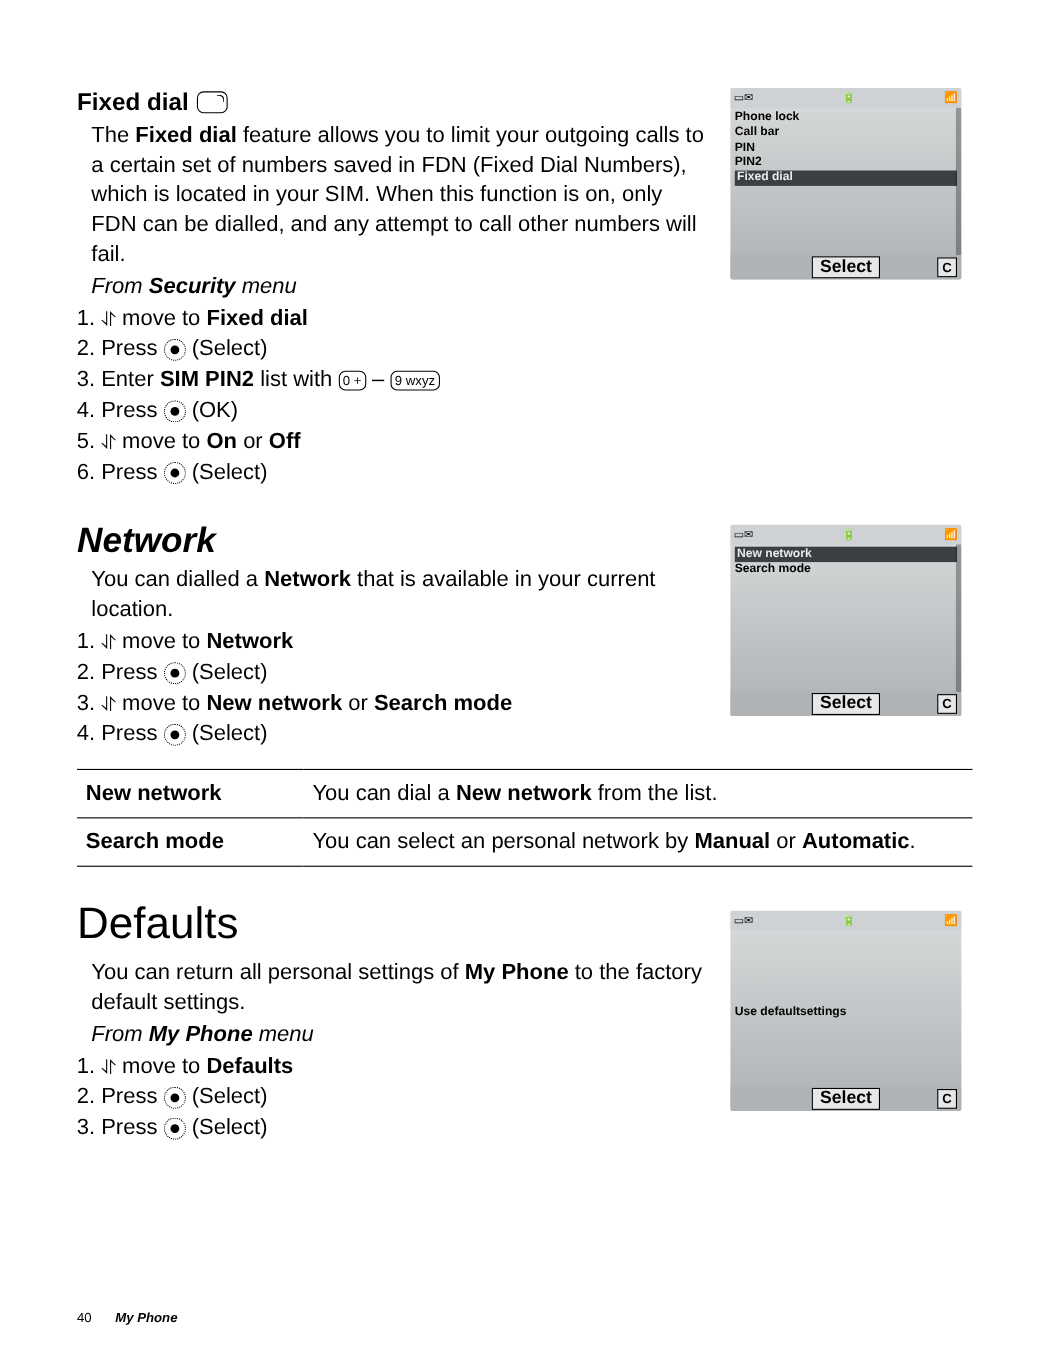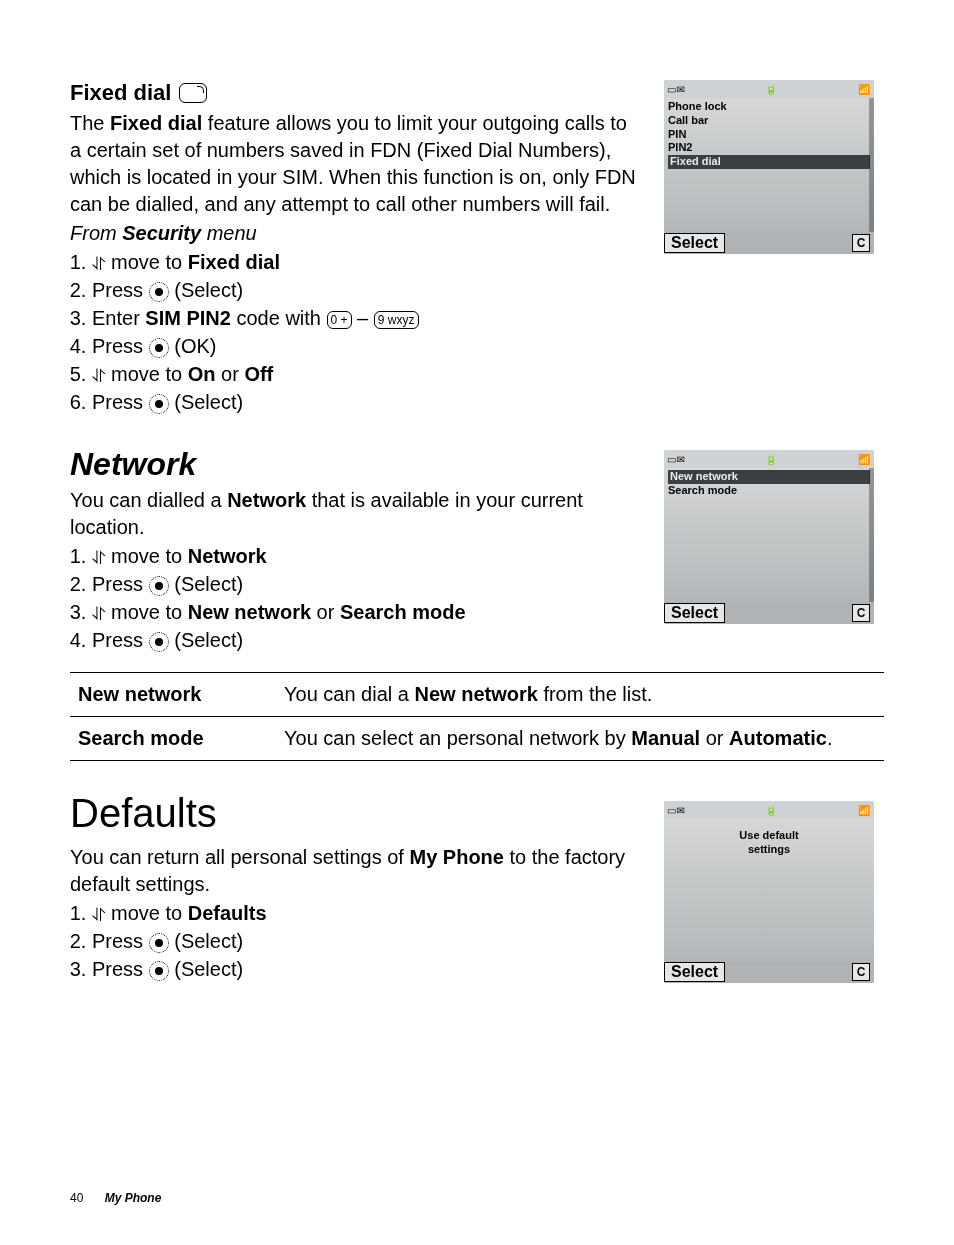--- a/index.html
+++ b/index.html
@@ -3,21 +3,21 @@
 <meta charset="utf-8">
 <style>
   html,body{margin:0;padding:0;background:#fff;color:#000;font-family:Arial,Helvetica,sans-serif;font-size:20px}
   .page{width:954px;height:1245px;box-sizing:border-box;padding:80px 70px 64px 70px;position:relative}
   .row{display:flex;align-items:flex-start;gap:24px}
   .col-l{flex:1}
   .col-r{width:220px;flex-shrink:0}
   h2.sub{font-size:22px;font-weight:bold;margin:0 0 4px 0;display:flex;align-items:center;gap:8px}
   h2.sect{font-size:32px;font-weight:bold;font-style:italic;margin:26px 0 4px 0}
   h1.big{font-size:40px;font-weight:normal;margin:30px 0 8px 0}
-  p{margin:0 0 2px 0;line-height:1.35}
+  p{margin:0 0 2px 13px;line-height:1.35}
   em.from{font-style:italic}
   ol.steps{list-style:decimal;margin:2px 0 4px 22px;padding:0}
   ol.steps>li{margin:1px 0;line-height:1.35}
   b{font-weight:bold}
   .footer{position:absolute;left:70px;bottom:40px;font-size:12px}
   .footer .pn{font-weight:normal;margin-right:18px}
   .footer .ch{font-weight:bold;font-style:italic}
 
   
   .ico{display:inline-flex;align-items:center;justify-content:center;vertical-align:middle;line-height:1}
@@ -27,23 +27,23 @@
   .ico.ok{width:18px;height:18px;border:1.5px dotted #000;border-radius:50%;position:relative}
   .ico.ok::after{content:"";position:absolute;inset:5px;border-radius:50%;background:#000}
   .ico.key{border:1px solid #000;border-radius:6px;padding:0 3px;font-size:12px;height:16px}
 
   
   .shot{width:210px;border:0;background:linear-gradient(#d9dbdc,#aeb2b4);border-radius:2px;overflow:hidden;font-family:"Trebuchet MS",Arial,sans-serif}
   .shot .bar{display:flex;justify-content:space-between;align-items:center;background:#cfd2d4;height:18px;padding:0 3px;font-size:11px;color:#000}
   .shot .body{position:relative;min-height:130px;padding:2px 4px}
   .shot .body .ln{font-size:11px;font-weight:bold;color:#000;line-height:1.25}
   .shot .body .ln.hl{background:#3b3f44;color:#e9ecee;padding:0 2px}
-  .shot .body.center{display:flex;flex-direction:column;align-items:center;justify-content:flex-start;padding-top:10px}
+  .shot .body.center{display:flex;flex-direction:row;align-items:center;justify-content:flex-start;padding-top:10px}
   .shot .body.center .ln{color:#000;text-align:center}
-  .shot .foot{display:flex;align-items:center;gap:0;background:#b0b3b5;height:22px;position:relative}
+  .shot .foot{display:flex;justify-content:center;align-items:center;gap:0;background:#b0b3b5;height:22px;position:relative}
   .shot .foot .sel{background:#e6e7e8;border:1px solid #000;padding:0 6px;font-weight:bold;font-size:16px;line-height:1.1}
   .shot .foot .c{position:absolute;right:4px;top:2px;width:16px;height:16px;border:1px solid #000;font-size:12px;font-weight:bold;display:flex;align-items:center;justify-content:center;background:#e6e7e8}
   .shot .scroll{position:absolute;right:0;top:0;bottom:0;width:5px;background:rgba(0,0,0,.3)}
   .bi{font-size:10px}
 
   
   table.opt{width:100%;border-collapse:collapse;margin-top:14px}
   table.opt td{border-top:1px solid #000;border-bottom:1px solid #000;padding:10px 8px;vertical-align:middle}
   table.opt td.k{font-weight:bold;width:190px}
 </style>
@@ -58,21 +58,21 @@
         <span>Fixed dial</span>
         <span class="ico sim"></span>
       </h2>
       <p>
         <span>The </span><b>Fixed dial</b><span> feature allows you to limit your outgoing calls to a certain set of numbers saved in FDN (Fixed Dial Numbers), which is located in your SIM. When this function is on, only FDN can be dialled, and any attempt to call other numbers will fail.</span>
       </p>
       <p><em class="from"><span>From </span><b>Security</b><span> menu</span></em></p>
       <ol class="steps">
         <li><span class="ico ud">⥯</span><span> move to </span><b>Fixed dial</b></li>
         <li><span>Press </span><span class="ico ok"></span><span> (Select)</span></li>
-        <li><span>Enter </span><b>SIM PIN2</b><span> code with </span><span class="ico key">0 +</span><span> – </span><span class="ico key">9 wxyz</span></li>
+        <li><span>Enter </span><b>SIM PIN2</b><span> list with </span><span class="ico key">0 +</span><span> – </span><span class="ico key">9 wxyz</span></li>
         <li><span>Press </span><span class="ico ok"></span><span> (OK)</span></li>
         <li><span class="ico ud">⥯</span><span> move to </span><b>On</b><span> or </span><b>Off</b></li>
         <li><span>Press </span><span class="ico ok"></span><span> (Select)</span></li>
       </ol>
     </div>
     <div class="col-r">
       <div class="shot">
         <div class="bar">
             <span class="bi">▭✉</span>
             <span class="bi">🔋</span>
@@ -139,20 +139,21 @@
     </tr>
   </tbody>
     </table>
 
   <div class="row">
     <div class="col-l">
       <h1 class="big">Defaults</h1>
       <p>
         <span>You can return all personal settings of </span><b>My Phone</b><span> to the factory default settings.</span>
       </p>
+      <p><em class="from"><span>From </span><b>My Phone</b><span> menu</span></em></p>
       <ol class="steps">
         <li><span class="ico ud">⥯</span><span> move to </span><b>Defaults</b></li>
         <li><span>Press </span><span class="ico ok"></span><span> (Select)</span></li>
         <li><span>Press </span><span class="ico ok"></span><span> (Select)</span></li>
       </ol>
     </div>
     <div class="col-r" style="padding-top:40px">
       <div class="shot">
         <div class="bar">
             <span class="bi">▭✉</span>

